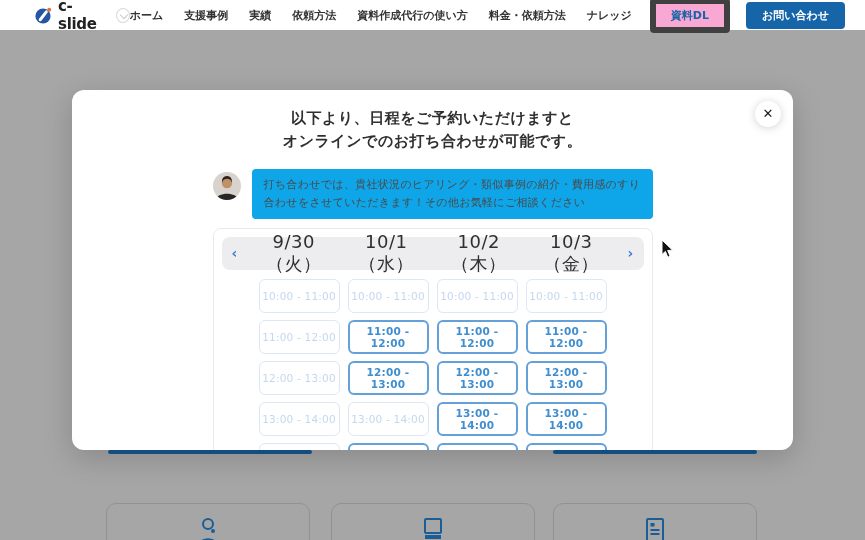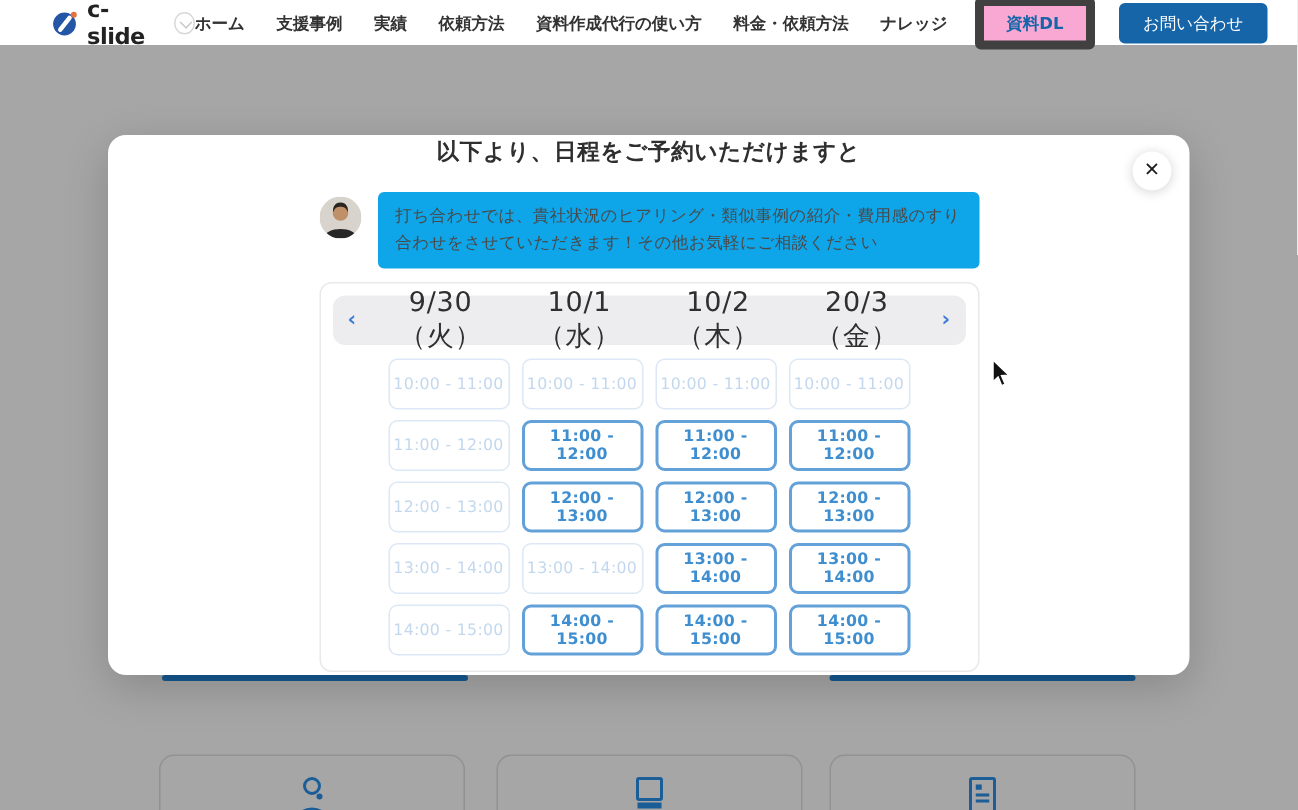--- a/index.html
+++ b/index.html
@@ -35,21 +35,21 @@
   .nav-item { font-size:11px; font-weight:700; color:#333; cursor:pointer; white-space:nowrap; }
   .nav-btn-outline {
     margin-left:18px;
     font-size:11px; font-weight:700; color:#1565a8; background:#f9a8d4;
     border:6px solid #404040; border-radius:4px; padding:4px 15px;
     cursor:pointer; white-space:nowrap;
     font-family:inherit;
   }
   .nav-btn-fill {
     margin-left:16px;
-    font-size:11px; font-weight:400; color:#fff; background:#1565a8;
+    font-size:11px; font-weight:700; color:#fff; background:#1565a8;
     border:2px solid #1565a8; border-radius:4px; padding:4px 14px;
     cursor:pointer; white-space:nowrap;
     font-family:inherit;
   }
 
   
   .behind { position:absolute; inset:0; z-index:5; background:#fff; }
   .bg-underline { position:absolute; top:450px; width:204px; height:4px; background:#2188dd; border-radius:2px; }
   .bg-underline.u1 { left:108px; }
   .bg-underline.u2 { left:553px; }
@@ -72,21 +72,21 @@
     box-shadow:0 8px 30px rgba(0,0,0,0.18);
   }
   .modal-close {
     position:absolute; top:11px; right:12px; width:26px; height:26px;
     border-radius:50%; background:#fff; border:none;
     box-shadow:0 1px 8px rgba(0,0,0,0.18);
     font-size:13px; font-weight:700; color:#1a1a1a; line-height:26px; text-align:center;
     cursor:pointer; font-family:inherit;
   }
   .modal-title {
-    text-align:center;
+    margin-top:17px; text-align:center;
     font-size:15px; font-weight:700; color:#2f2f2f; line-height:1.55;
     letter-spacing:0.5px;
   }
   .message-row {
     width:440px; margin:15px auto 0; display:flex; align-items:flex-start;
   }
   .avatar { width:28px; height:28px; border-radius:50%; overflow:hidden; flex:none; margin-top:3px; }
   .message-box {
     flex:1; margin-left:11px; background:#0ea5e9; border-radius:4px;
     padding:7px 12px; font-size:11px; line-height:1.65; color:#4a4a4a;
@@ -188,41 +188,42 @@
   </nav>
   <button class="nav-btn-outline">資料DL</button>
   <button class="nav-btn-fill">お問い合わせ</button>
 </header>
 
 <div class="modal">
   <button class="modal-close">✕</button>
 
   <div class="modal-title">
     <div>以下より、日程をご予約いただけますと</div>
+    <div>オンラインでのお打ち合わせが可能です。</div>
   </div>
 
   <div class="message-row">
     <span class="avatar">
       <svg width="28" height="28" viewBox="0 0 28 28">
         <rect width="28" height="28" fill="#d8d3cd"></rect>
         <circle cx="14" cy="11" r="5.2" fill="#c09068"></circle>
         <path d="M14 4 C9.5 4 8.6 8.5 9.2 10.5 C10 7.5 12 6.8 14 6.8 C16 6.8 18 7.5 18.8 10.5 C19.4 8.5 18.5 4 14 4 Z" fill="#2b2420"></path>
         <path d="M3 28 C3 19.5 25 19.5 25 28 Z" fill="#262626"></path>
       </svg>
     </span>
     <div class="message-box">打ち合わせでは、貴社状況のヒアリング・類似事例の紹介・費用感のすり合わせをさせていただきます！その他お気軽にご相談ください</div>
   </div>
 
   <div class="calendar">
     <div class="cal-header">
       <button class="cal-arrow">‹</button>
       <span class="cal-date">9/30（火）</span>
       <span class="cal-date">10/1（水）</span>
       <span class="cal-date">10/2（木）</span>
-      <span class="cal-date">20/3（金）</span>
+      <span class="cal-date">10/3（金）</span>
       <button class="cal-arrow">›</button>
     </div>
 
     <div class="slot-grid">
       <button class="slot" data-state="unavailable">10:00 - 11:00</button>
       <button class="slot" data-state="unavailable">10:00 - 11:00</button>
       <button class="slot" data-state="unavailable">10:00 - 11:00</button>
       <button class="slot" data-state="unavailable">10:00 - 11:00</button>
       <button class="slot" data-state="unavailable">11:00 - 12:00</button>
       <button class="slot" data-state="available">11:00 - 12:00</button>

